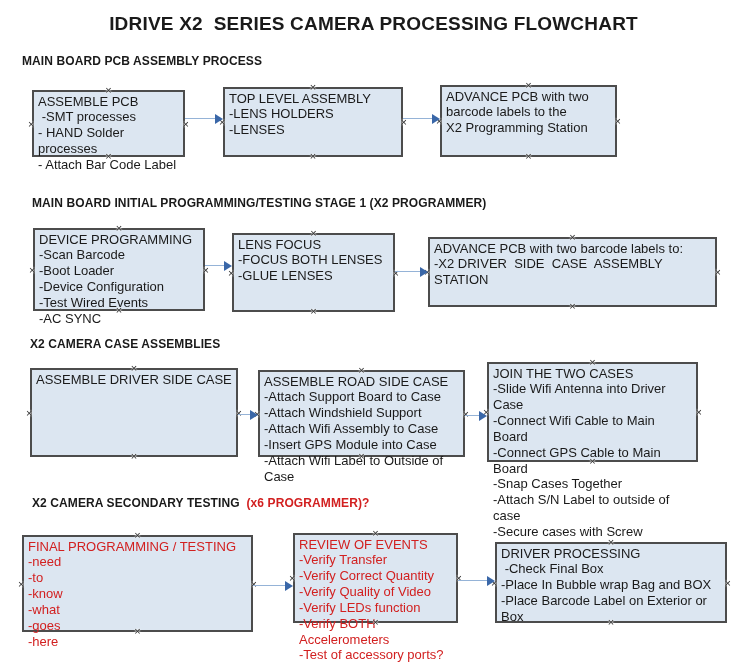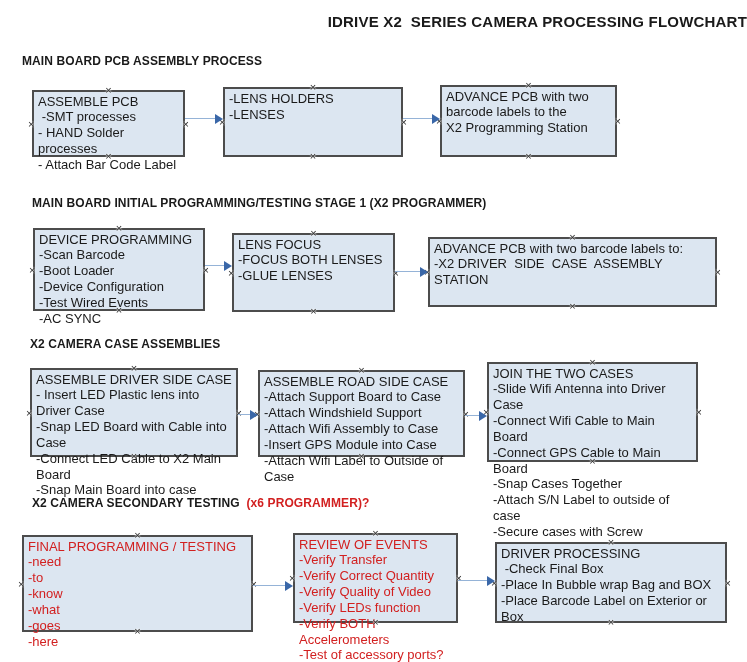--- a/index.html
+++ b/index.html
@@ -2,22 +2,22 @@
 <html style="--box-fill: #dce6f1; --box-border: #4c4c4c; --arrow-line: #95b3d7; --arrow-head: #3a67a8; --red-text: #d22020; --black-text: #1a1a1a;"><head>
 <meta charset="utf-8">
 <style>
   html,body{margin:0;padding:0;background:#ffffff;}
   #canvas{
     position:relative;width:747px;height:662px;background:#ffffff;
     font-family:"Liberation Sans","DejaVu Sans",sans-serif;color:var(--black-text,#1a1a1a);
     overflow:hidden;
   }
   .chart-title{
-    position:absolute;top:13px;left:0;right:0;text-align:right;
-    font-size:15px;font-weight:bold;white-space:pre;letter-spacing:.2px;
+    position:absolute;top:13px;left:0;right:0;text-align:center;
+    font-size:19px;font-weight:bold;white-space:pre;letter-spacing:.2px;
   }
   .section-heading{
     position:absolute;font-size:12px;font-weight:bold;white-space:pre;letter-spacing:.1px;
   }
   .section-heading .red-part{color:var(--red-text,#d22020);}
   .flow-box{
     position:absolute;box-sizing:border-box;
     background:var(--box-fill,#dce6f1);
     border:2px solid var(--box-border,#4c4c4c);
     padding:2px 4px 2px 4px;
@@ -58,20 +58,21 @@
         <div class="box-item"> -SMT processes</div>
         <div class="box-item">- HAND Solder processes</div>
         <div class="box-item">- Attach Bar Code Label</div>
       </div>
       <span class="handle top">×</span>
       <span class="handle bottom">×</span>
       <span class="handle left">×</span>
       <span class="handle right">×</span>
     </div>
   <div class="flow-box" style="left:223px;top:87px;width:180px;height:70px;">
+      <div class="box-title">TOP LEVEL ASSEMBLY</div>
       <div class="box-items">
         <div class="box-item">-LENS HOLDERS</div>
         <div class="box-item">-LENSES</div>
       </div>
       <span class="handle top">×</span>
       <span class="handle bottom">×</span>
       <span class="handle left">×</span>
       <span class="handle right">×</span>
     </div>
   <div class="flow-box" style="left:440px;top:85px;width:177px;height:72px;">
@@ -134,26 +135,20 @@
       <span class="arrow-head"></span>
     </div>
   <div class="arrow" style="left:395px;top:268px;width:33px;">
       <span class="arrow-line"></span>
       <span class="arrow-head"></span>
     </div>
 
   <div class="section-heading" style="left:30px;top:337px;">X2 CAMERA CASE ASSEMBLIES</div>
   <div class="flow-box" style="left:30px;top:368px;width:208px;height:89px;">
       <div class="box-title">ASSEMBLE DRIVER SIDE CASE</div>
-      <div class="box-items">
-        <div class="box-item">- Insert LED Plastic lens into Driver Case</div>
-        <div class="box-item">-Snap LED Board with Cable into Case</div>
-        <div class="box-item">-Connect LED Cable to X2 Main Board</div>
-        <div class="box-item">-Snap Main Board into case</div>
-      </div>
       <span class="handle top">×</span>
       <span class="handle bottom">×</span>
       <span class="handle left">×</span>
       <span class="handle right">×</span>
     </div>
   <div class="flow-box" style="left:258px;top:370px;width:207px;height:87px;">
       <div class="box-title">ASSEMBLE ROAD SIDE CASE</div>
       <div class="box-items">
         <div class="box-item">-Attach Support Board to Case</div>
         <div class="box-item">-Attach Windshield Support</div>

